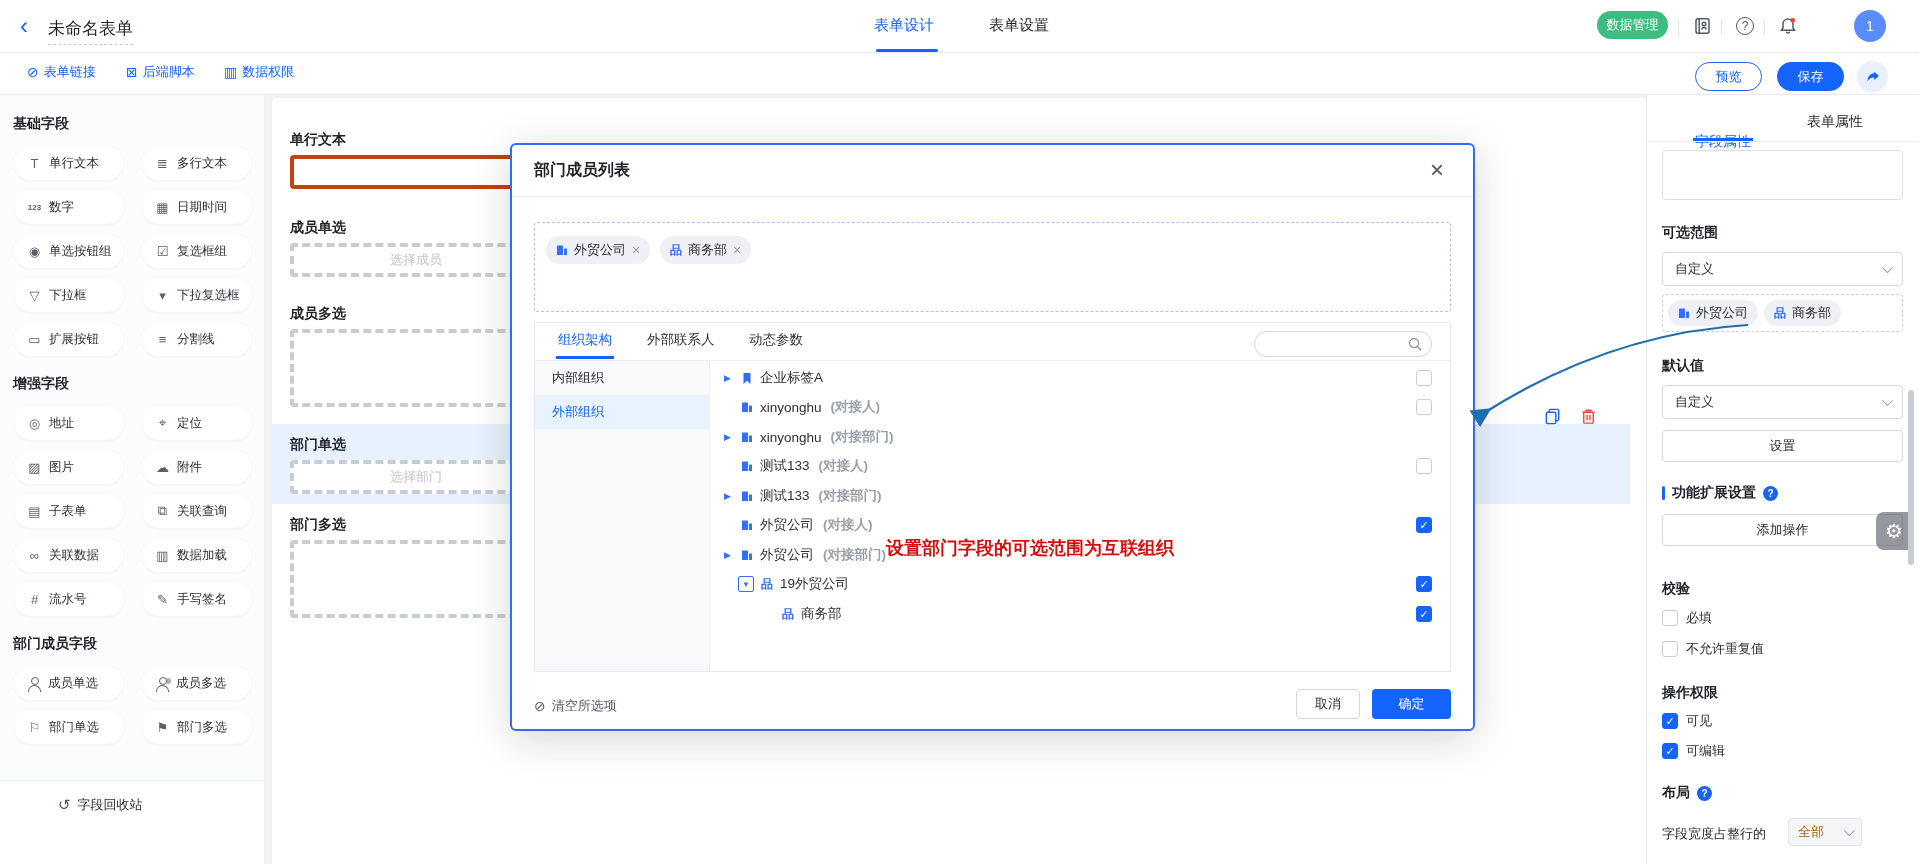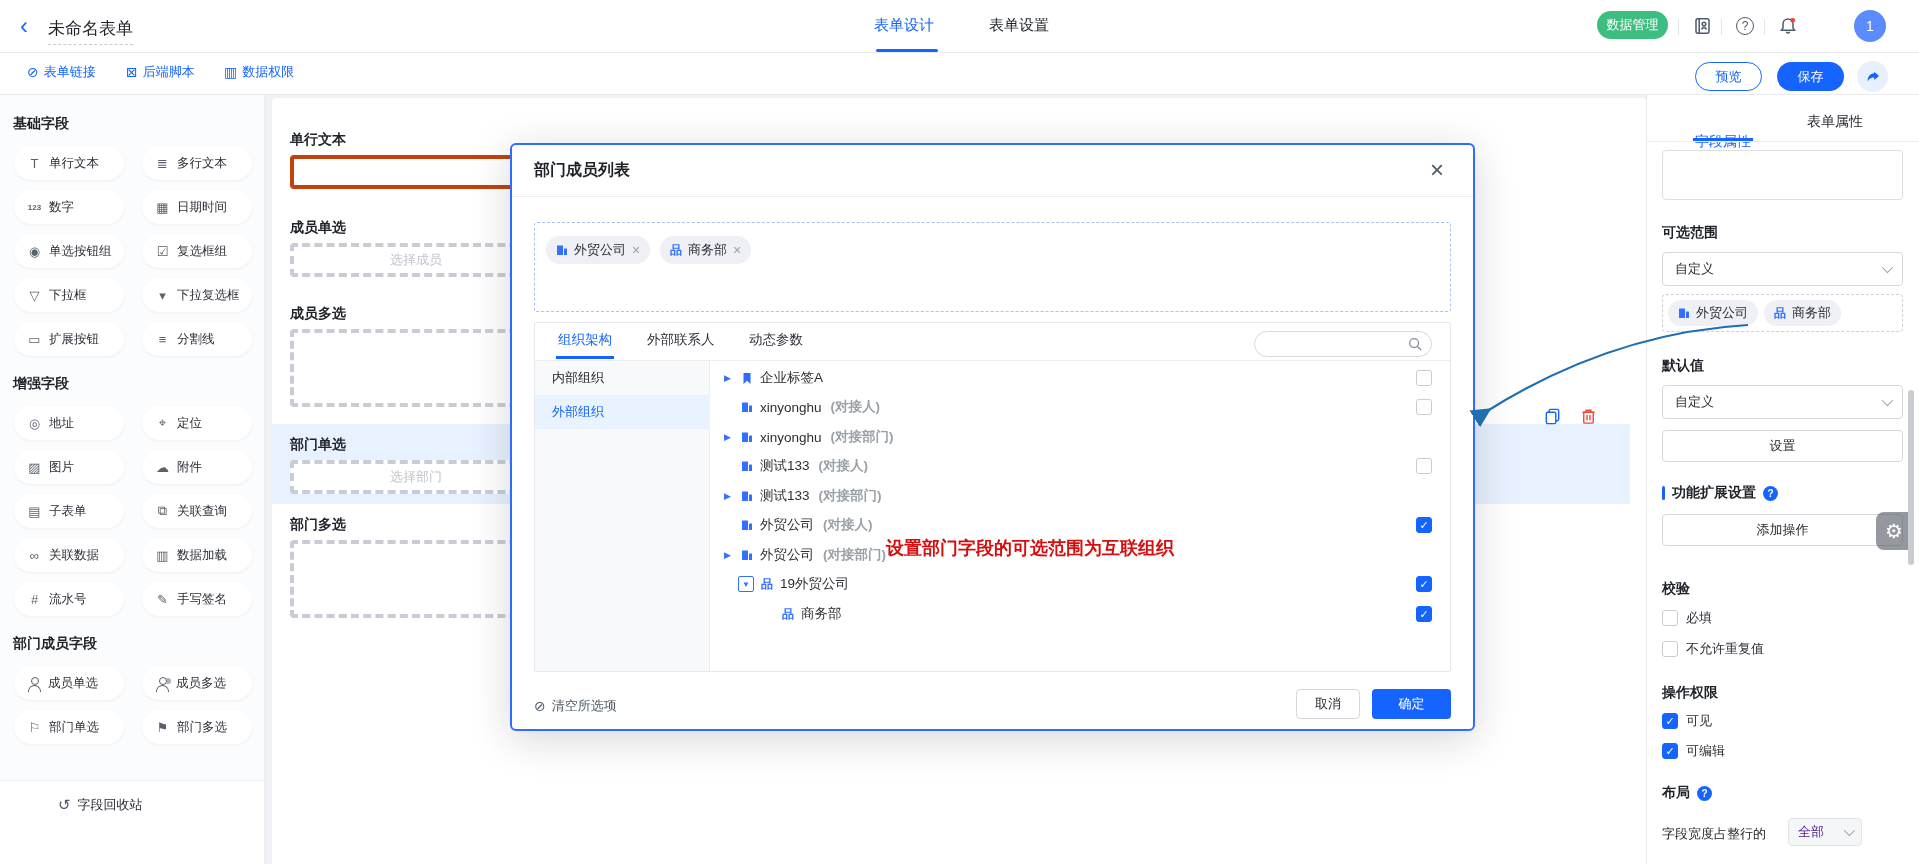--- a/index.html
+++ b/index.html
@@ -89,21 +89,21 @@
   .chev { width:8px; height:8px; border-right:1.5px solid #9aa0a8; border-bottom:1.5px solid #9aa0a8; transform:rotate(45deg) translateY(-2px); flex:none; }
   .rp-box { left:1662px; width:241px; border:1px solid #dcdfe6; border-radius:4px; background:#fff; z-index:6; }
   .rp-dash { left:1662px; top:294px; width:241px; height:38px; border:1px dashed #ccd0d8; border-radius:4px; display:flex; align-items:center; gap:6px; padding:0 5px; z-index:6; }
   .rp-btn { left:1662px; width:241px; height:32px; border:1px solid #d4d7de; border-radius:4px; background:#fff; font-size:13px; color:#1f2329; display:flex; align-items:center; justify-content:center; cursor:pointer; z-index:6; }
   .sec-head { left:1662px; display:flex; align-items:center; gap:7px; z-index:6; }
   .sec-bar { width:3px; height:14px; background:#1664ff; border-radius:2px; }
   .sec-title { font-size:14px; font-weight:bold; color:#1f2329; }
   .qbadge { width:15px; height:15px; border-radius:50%; background:#1664ff; color:#fff; font-size:10px; font-weight:bold; display:flex; align-items:center; justify-content:center; }
   .rp-check { left:1662px; display:flex; align-items:center; gap:8px; font-size:13px; color:#2b2f36; z-index:6; cursor:pointer; }
   .gear-float { left:1876px; top:512px; width:36px; height:38px; background:rgba(84,90,100,.62); border-radius:8px 0 0 8px; color:#fff; font-size:20px; display:flex; align-items:center; justify-content:center; cursor:pointer; z-index:8; }
-  .mini-select { left:1788px; top:818px; width:74px; height:28px; background:#f5f6f8; border:1px solid #e2e4e8; border-radius:4px; font-size:13px; color:#4c1d95; display:flex; align-items:center; justify-content:space-between; padding:0 9px; z-index:6; }
+  .mini-select { left:1788px; top:818px; width:74px; height:28px; background:#f5f6f8; border:1px solid #e2e4e8; border-radius:4px; font-size:13px; color:#a16207; display:flex; align-items:center; justify-content:space-between; padding:0 9px; z-index:6; }
   .scroll-thumb { left:1908px; top:390px; width:6px; height:175px; background:#c9ccd1; border-radius:3px; z-index:9; }
 
   .picon { display:inline-block; width:14px; height:13px; position:relative; flex:none; }
   .picon::before { content:""; position:absolute; left:4px; top:0; width:6px; height:6px; border:1.4px solid #5a616c; border-radius:50%; }
   .picon::after { content:""; position:absolute; left:1px; top:8px; width:11px; height:6px; border:1.4px solid #5a616c; border-bottom:none; border-radius:7px 7px 0 0; }
   .picon.multi::before { box-shadow:5px 0 0 -1px rgba(90,97,108,.5); }
   svg { display:block; }
 </style>
 </head>
 <body>

